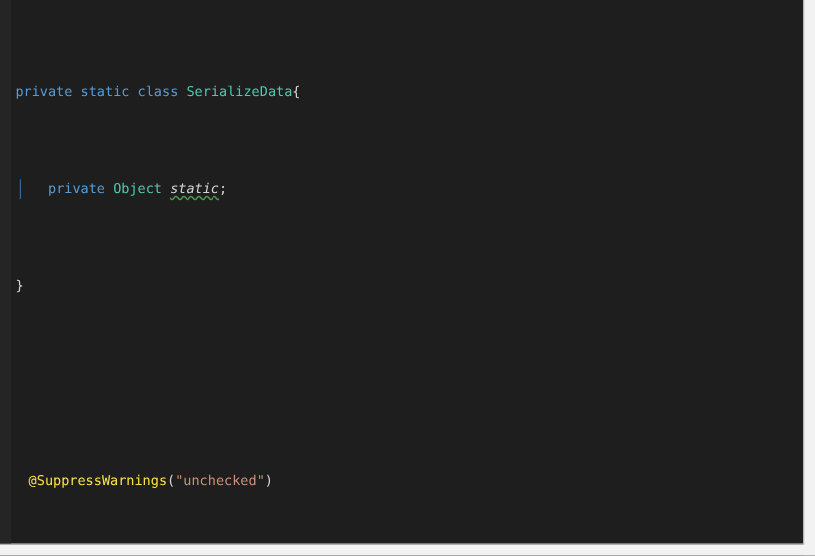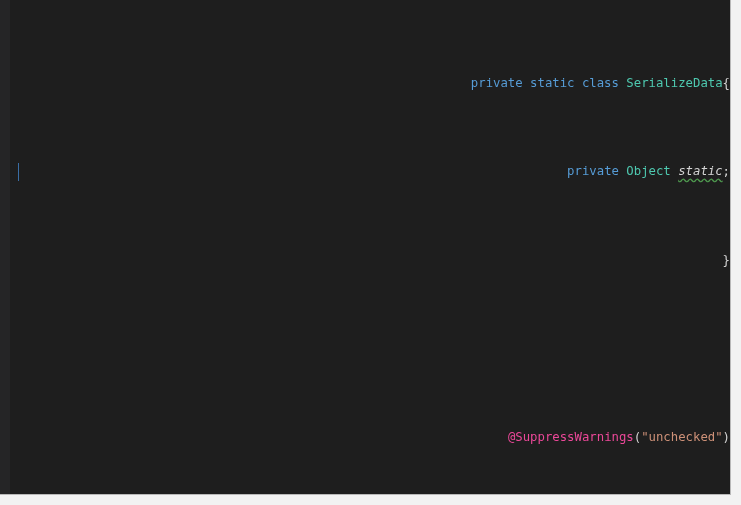--- a/index.html
+++ b/index.html
@@ -20,21 +20,20 @@
     position: absolute;
     left: 0;
     top: 0;
     width: 731px;
     height: 495px;
     background: #1e1e1e;
     overflow: hidden;
     border-right: 1px solid #b8b8b8;
     border-bottom: 1px solid #b8b8b8;
     box-sizing: border-box;
-    text-align: right;
   }
   #edge-right {
     position: absolute;
     left: 731px;
     top: 0;
     width: 10px;
     height: 505px;
     background: #f2f2f2;
   }
   #edge-bottom {
@@ -81,21 +80,21 @@
     width: 1px;
     height: 17.7px;
     background: #3a6ea5;
   }
   .guide.g1 { left: 8px; }
 
   
   .kw       { color: #569cd6; }            
   .type     { color: #4ec9b0; }            
   .plain    { color: #d4d4d4; }            
-  .anno     { color: #ec4899; }            
+  .anno     { color: #fde047; margin-left: 12px; }            
   .str      { color: #ce9178; }
   .punc     { color: #d4d4d4; }
   .field {
     font-style: italic;
     color: #d4d4d4;
     text-decoration: underline wavy #4e9a4e;
     text-underline-offset: 2px;
   }
 </style>
 </head>

